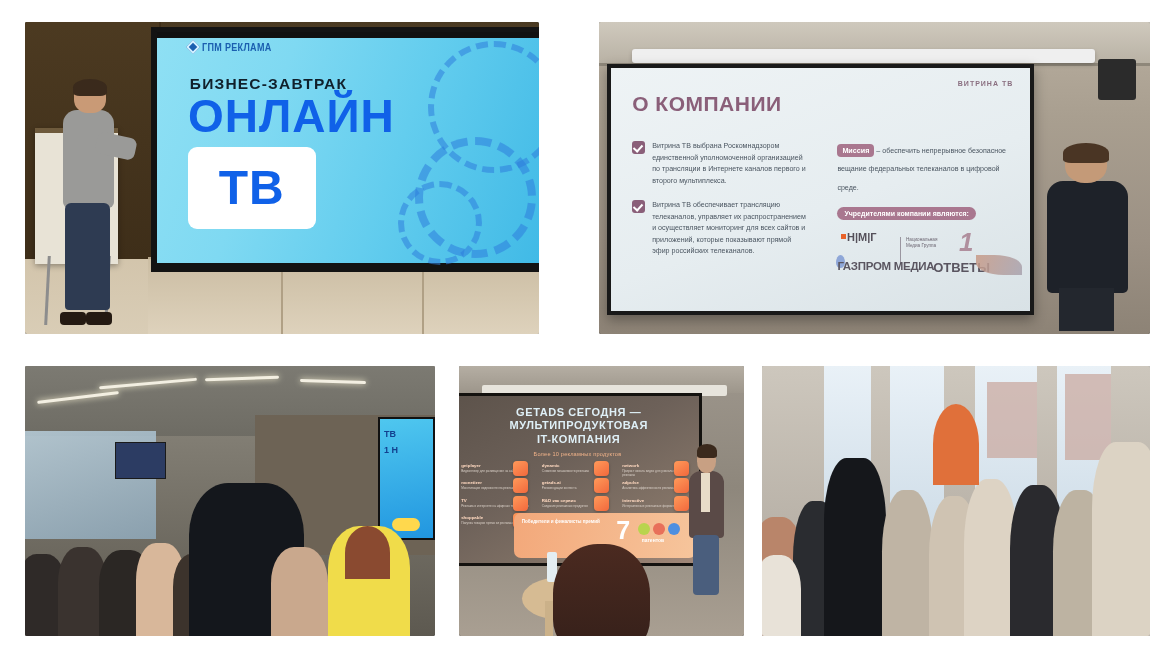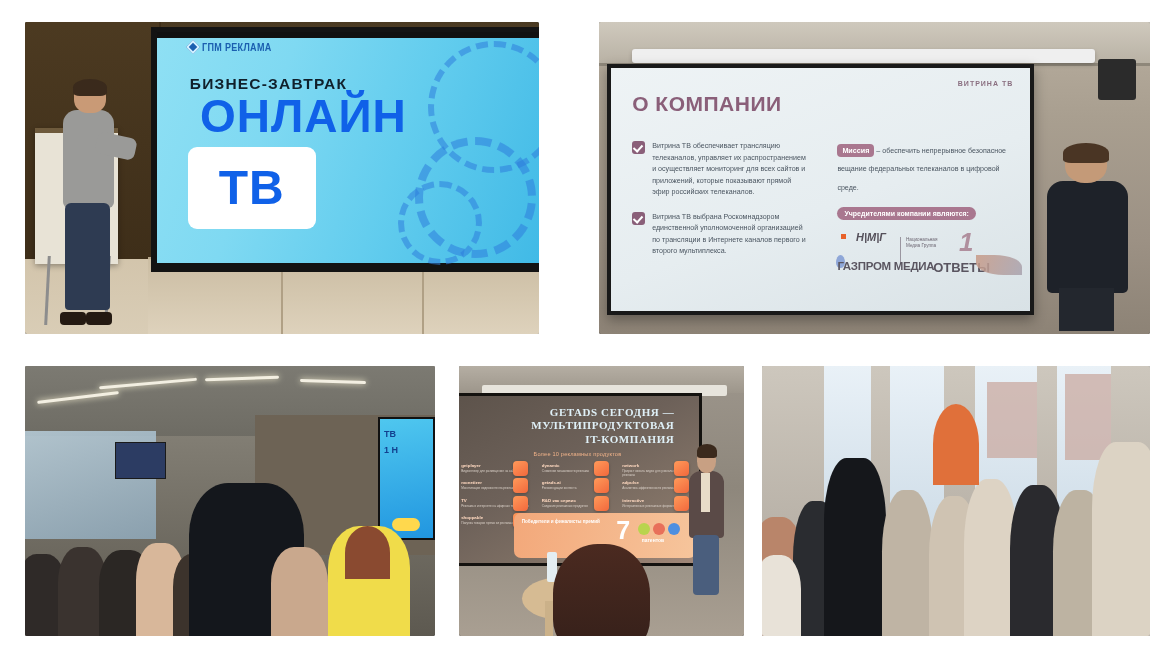--- a/index.html
+++ b/index.html
@@ -26,21 +26,21 @@
       border-left:6px solid #131313;border-top:5px solid #141414;box-shadow:0 6px 0 #111 inset;}
   #p1 .slide .frame{position:absolute;inset:0;border-bottom:9px solid #131313;}
   #p1 .logo{position:absolute;left:8%;top:4%;display:flex;align-items:center;gap:4px;}
   #p1 .logo .dia{width:10px;height:10px;background:#1b5fb0;transform:rotate(45deg);
       box-shadow:inset 0 0 0 2px #cfefff;}
   #p1 .logo .ltxt{font-size:11px;font-weight:bold;color:#1b5fb0;letter-spacing:.4px;
       font-family:"Liberation Sans",sans-serif;transform:scaleX(.82);transform-origin:left;}
   #p1 .kicker{position:absolute;left:8.5%;top:18%;font-size:15.5px;font-weight:bold;
       letter-spacing:1.2px;color:#10202b;}
   #p1 .bigword{position:absolute;left:8%;top:25.5%;font-size:46px;font-weight:bold;
-      letter-spacing:1px;color:#1061e8;line-height:1;margin-left:12px;}
+      letter-spacing:1px;color:#1061e8;line-height:1;}
   #p1 .tvcard{position:absolute;left:8%;top:48%;width:33%;height:34%;background:#fff;border-radius:9px;
       display:flex;align-items:center;justify-content:center;}
   #p1 .tvcard span{font-size:48px;font-weight:bold;color:#1061e8;letter-spacing:1px;line-height:1;}
   #p1 .badge{position:absolute;left:43.5%;top:52%;width:26%;padding:7px 9px;border-radius:11px;
       background:#1b6df0;color:#fff;font-size:8.4px;font-weight:bold;letter-spacing:.5px;line-height:1.45;}
   #p1 .gear{position:absolute;border-radius:50%;border:6px dashed #2f7fdd;opacity:.55;}
   #p1 .g1{right:-4%;top:4%;width:120px;height:120px;}
   #p1 .g2{right:2%;top:44%;width:105px;height:105px;border-width:8px;}
   #p1 .g3{right:16%;top:62%;width:72px;height:72px;}
 
@@ -73,22 +73,22 @@
       border-top:0;border-left:0;transform:rotate(42deg);}
   #p2 .btxt{font-size:7.1px;line-height:1.62;color:#4a5560;}
   #p2 .colR{position:absolute;left:54%;top:29%;width:42%;}
   #p2 .mtag{display:inline-block;background:#a9778f;color:#fff;font-size:7.2px;font-weight:bold;
       padding:2px 5px;border-radius:4px;}
   #p2 .mtxt{font-size:7.1px;line-height:1.62;color:#4a5560;display:inline;}
   #p2 .founders{position:absolute;left:54%;top:55%;width:44%;}
   #p2 .ftag{display:inline-block;background:#a9778f;color:#fff;font-size:7px;font-weight:bold;
       padding:3px 7px;border-radius:8px;}
   #p2 .logos{position:relative;margin-top:9px;height:58px;}
-  #p2 .nmg{position:absolute;left:2%;top:2px;display:flex;align-items:center;gap:10px;
-      font-size:11px;font-weight:bold;color:#55505a;font-style:italic;}
+  #p2 .nmg{position:absolute;left:2%;top:2px;display:flex;align-items:center;gap:1px;
+      font-size:11px;font-weight:bold;color:#55505a;}
   #p2 .nmg .sq{width:5px;height:5px;background:#e8622a;}
   #p2 .nmgsub{position:absolute;left:34%;top:8px;font-size:4.6px;color:#6c6672;line-height:1.3;
       border-left:1px solid #9a96a0;padding-left:5px;height:26px;}
   #p2 .one{position:absolute;left:66%;top:-2px;font-size:26px;font-weight:bold;color:#b08f9e;font-style:italic;}
   #p2 .gpm{position:absolute;left:0;top:31px;font-size:11.5px;font-weight:bold;color:#5a5560;letter-spacing:-.3px;}
   #p2 .flame{position:absolute;left:-1px;top:26px;width:9px;height:13px;background:#8fa7d8;
       border-radius:50% 50% 50% 50%/60% 60% 40% 40%;}
   #p2 .vgtrk{position:absolute;left:52%;top:31px;font-size:13px;font-weight:bold;color:#5a5560;}
   #p2 .swoosh{position:absolute;right:0;top:26px;width:46px;height:20px;
       background:linear-gradient(110deg,#c89a86,#a8a2ae);border-radius:0 60% 0 60%;opacity:.85;}
@@ -119,22 +119,22 @@
   #p3 .p{position:absolute;bottom:0;border-radius:40% 40% 0 0;}
   #p3 .chair{position:absolute;bottom:2%;width:10%;height:24%;background:#b9b2a5;border-radius:5px;}
 
   
   #p4 .bg{position:absolute;inset:0;background:linear-gradient(180deg,#9d968c 0%,#8e877c 45%,#a99f92 100%);}
   #p4 .ceil{position:absolute;left:0;top:0;right:0;height:10%;background:linear-gradient(180deg,#b5aea3,#9d968b);}
   #p4 .rail{position:absolute;left:8%;top:7%;right:6%;height:4%;background:#e7e4dc;border-radius:2px;}
   #p4 .scr{position:absolute;left:-2%;top:10%;width:85%;height:62%;background:#4b4540;
       border:3px solid #14120f;overflow:hidden;}
   #p4 .scr .inner{position:absolute;inset:0;background:linear-gradient(150deg,#5d534b 0%,#6d6159 42%,#857568 78%,#a3897a 100%);}
-  #p4 .ttl{position:absolute;left:11%;top:6%;right:10%;text-align:right;font-size:11px;font-weight:bold;
-      color:#dff0f7;letter-spacing:.6px;line-height:1.22;font-family:Liberation Serif, serif;}
+  #p4 .ttl{position:absolute;left:11%;top:6%;right:10%;text-align:center;font-size:11px;font-weight:bold;
+      color:#dff0f7;letter-spacing:.6px;line-height:1.22;}
   #p4 .sub{position:absolute;left:18%;top:33%;right:18%;text-align:center;font-size:5.6px;color:#f0b289;letter-spacing:.2px;}
   #p4 .grid{position:absolute;left:2%;top:40%;right:3%;height:40%;}
   #p4 .cell{position:absolute;width:30%;}
   #p4 .cn{font-size:4.4px;font-weight:bold;color:#ffd9c0;}
   #p4 .cd{font-size:3.1px;color:#d8cfc6;line-height:1.35;margin-top:1px;}
   #p4 .ic{position:absolute;right:2px;top:-2px;width:15px;height:15px;border-radius:4px;
       background:linear-gradient(145deg,#ff9a5a,#f2683c);box-shadow:0 1px 3px #0004;}
   #p4 .banner{position:absolute;left:24%;bottom:3%;right:1%;height:27%;
       background:linear-gradient(100deg,#f3a87a,#f6c59c);border-radius:7px;}
   #p4 .bh{position:absolute;left:4%;top:12%;font-size:4.6px;font-weight:bold;color:#ffffff;}
@@ -212,25 +212,25 @@
     <div class="spk"></div>
 
     <div class="scr">
       <div class="inner"></div>
       <div class="vit">ВИТРИНА ТВ</div>
       <div class="h1">О КОМПАНИИ</div>
 
       <div class="colL">
         <div class="bullet">
           <span class="chk"></span>
-          <span class="btxt">Витрина ТВ обеспечивает трансляцию телеканалов, управляет их распространением и осуществляет мониторинг для всех сайтов и приложений, которые показывают прямой эфир российских телеканалов.</span>
+          <span class="btxt">Витрина ТВ выбрана Роскомнадзором единственной уполномоченной организацией по трансляции в Интернете каналов первого и второго мультиплекса.</span>
         </div>
         <div class="bullet">
           <span class="chk"></span>
-          <span class="btxt">Витрина ТВ выбрана Роскомнадзором единственной уполномоченной организацией по трансляции в Интернете каналов первого и второго мультиплекса.</span>
+          <span class="btxt">Витрина ТВ обеспечивает трансляцию телеканалов, управляет их распространением и осуществляет мониторинг для всех сайтов и приложений, которые показывают прямой эфир российских телеканалов.</span>
         </div>
       </div>
 
       <div class="colR">
         <span class="mtag">Миссия</span><span class="mtxt"> – обеспечить непрерывное безопасное вещание федеральных телеканалов в цифровой среде.</span>
       </div>
 
       <div class="founders">
         <span class="ftag">Учредителями компании являются:</span>
         <div class="logos">

